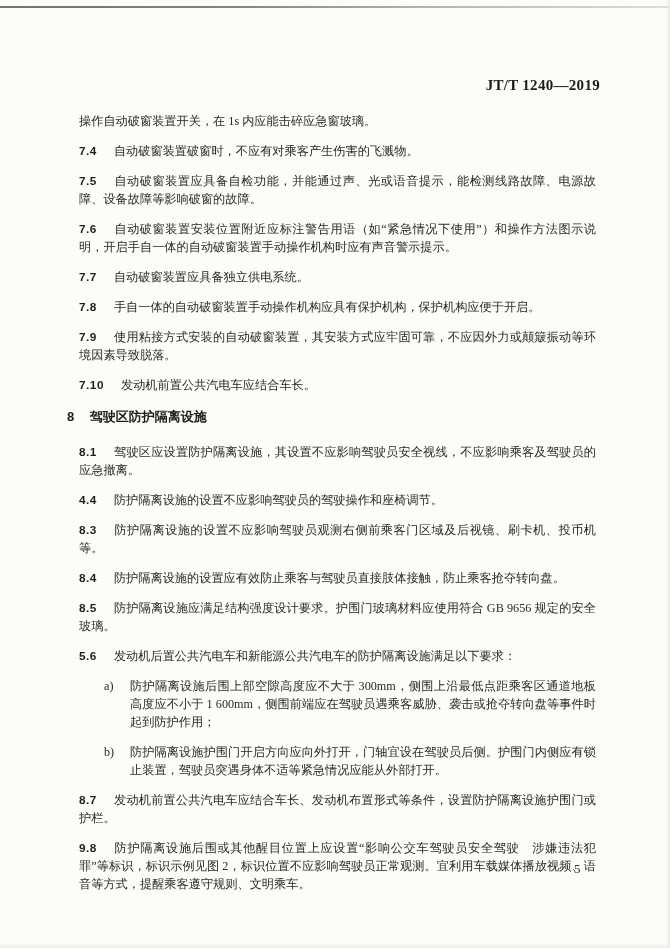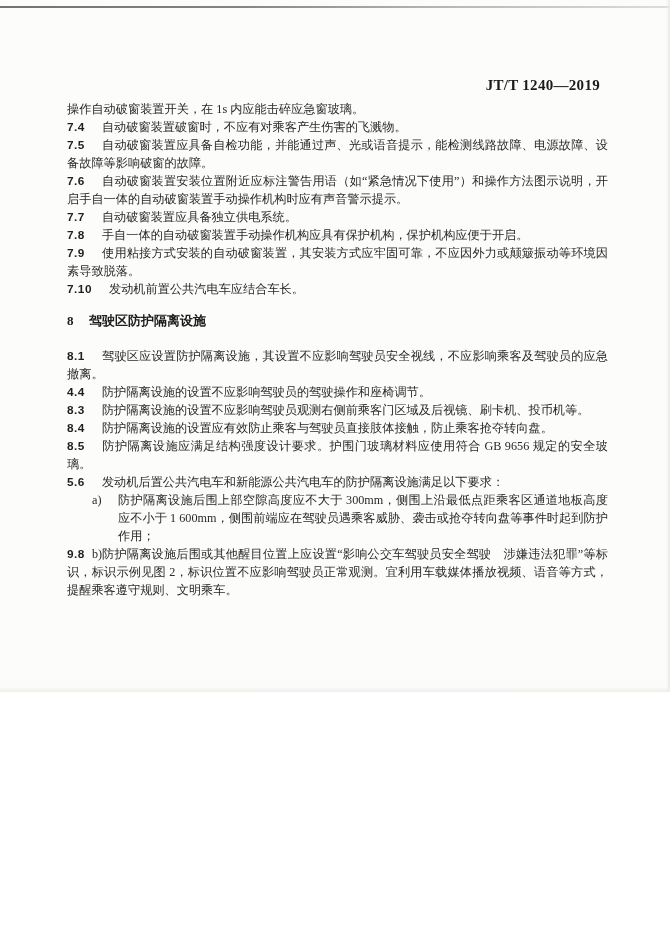--- a/index.html
+++ b/index.html
@@ -3,21 +3,21 @@
 <meta charset="utf-8">
 <style>
   html, body {
     margin: 0;
     padding: 0;
     background: #ffffff;
   }
   .page {
     position: relative;
     width: 670px;
-    height: 692px;
+    height: 948px;
     background: #fcfcfa;
     overflow: hidden;
     font-family: "Liberation Serif", "DejaVu Serif", serif;
   }
   
   .scan-edge-top {
     position: absolute;
     top: 6px;
     left: 0;
     width: 100%;
@@ -56,33 +56,33 @@
     position: absolute;
     left: 67px;
     top: 100px;
     width: 541px;
     font-size: 12.2px;
     line-height: 18px;
     color: #282828;
     text-align: justify;
   }
   .body-text p {
-    margin: 0;
+    margin: 12px;
   }
   .clause .num {
     font-family: "Liberation Sans", "DejaVu Sans", sans-serif;
     font-weight: 700;
     font-size: 11.8px;
     color: #1f1f1f;
     margin-right: 17px;
     letter-spacing: 0.5px;
   }
   .section-heading {
     margin: 14px 0 17px 0;
-    font-family: Liberation Serif, serif;
+    font-family: Liberation Sans, sans-serif;
     font-weight: 700;
     font-size: 13px;
     line-height: 18px;
     color: #1c1c1c;
     text-align: left;
   }
   .section-heading .num {
     margin-right: 15px;
     letter-spacing: 0.5px;
   }
@@ -131,20 +131,21 @@
     <h2 class="section-heading"><span class="num">8</span><span>驾驶区防护隔离设施</span></h2>
 
     <p class="clause"><span class="num">8.1</span><span class="txt">驾驶区应设置防护隔离设施，其设置不应影响驾驶员安全视线，不应影响乘客及驾驶员的应急撤离。</span></p>
     <p class="clause"><span class="num">4.4</span><span class="txt">防护隔离设施的设置不应影响驾驶员的驾驶操作和座椅调节。</span></p>
     <p class="clause"><span class="num">8.3</span><span class="txt">防护隔离设施的设置不应影响驾驶员观测右侧前乘客门区域及后视镜、刷卡机、投币机等。</span></p>
     <p class="clause"><span class="num">8.4</span><span class="txt">防护隔离设施的设置应有效防止乘客与驾驶员直接肢体接触，防止乘客抢夺转向盘。</span></p>
     <p class="clause"><span class="num">8.5</span><span class="txt">防护隔离设施应满足结构强度设计要求。护围门玻璃材料应使用符合 GB 9656 规定的安全玻璃。</span></p>
     <p class="clause"><span class="num">5.6</span><span class="txt">发动机后置公共汽电车和新能源公共汽电车的防护隔离设施满足以下要求：</span></p>
 
     <p class="subitem"><span class="si-label">a)</span><span class="si-text">防护隔离设施后围上部空隙高度应不大于 300mm，侧围上沿最低点距乘客区通道地板高度应不小于 1 600mm，侧围前端应在驾驶员遇乘客威胁、袭击或抢夺转向盘等事件时起到防护作用；</span></p>
-    <p class="subitem"><span class="si-label">b)</span></p>
+    <p class="subitem"><span class="si-label">b)</span><span class="si-text">防护隔离设施护围门开启方向应向外打开，门轴宜设在驾驶员后侧。护围门内侧应有锁止装置，驾驶员突遇身体不适等紧急情况应能从外部打开。</span></p>
 
+    <p class="clause"><span class="num">8.7</span><span class="txt">发动机前置公共汽电车应结合车长、发动机布置形式等条件，设置防护隔离设施护围门或护栏。</span></p>
     <p class="clause"><span class="num">9.8</span><span class="txt">防护隔离设施后围或其他醒目位置上应设置“影响公交车驾驶员安全驾驶　涉嫌违法犯罪”等标识，标识示例见图 2，标识位置不应影响驾驶员正常观测。宜利用车载媒体播放视频、语音等方式，提醒乘客遵守规则、文明乘车。</span></p>
 
   </div>
 
   <div class="page-num">5</div>
 </div>
 
 </body></html>

